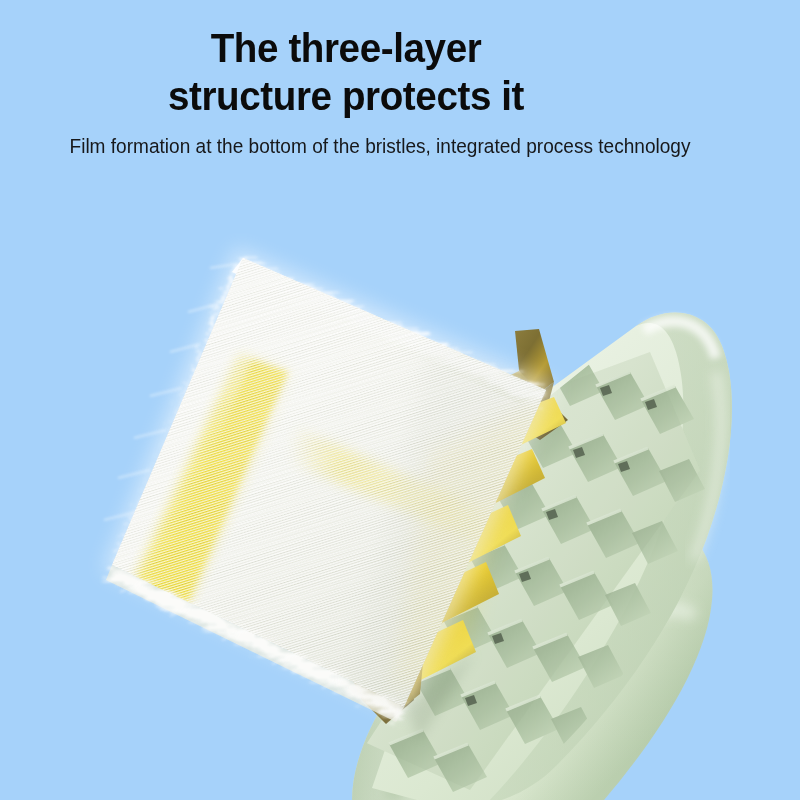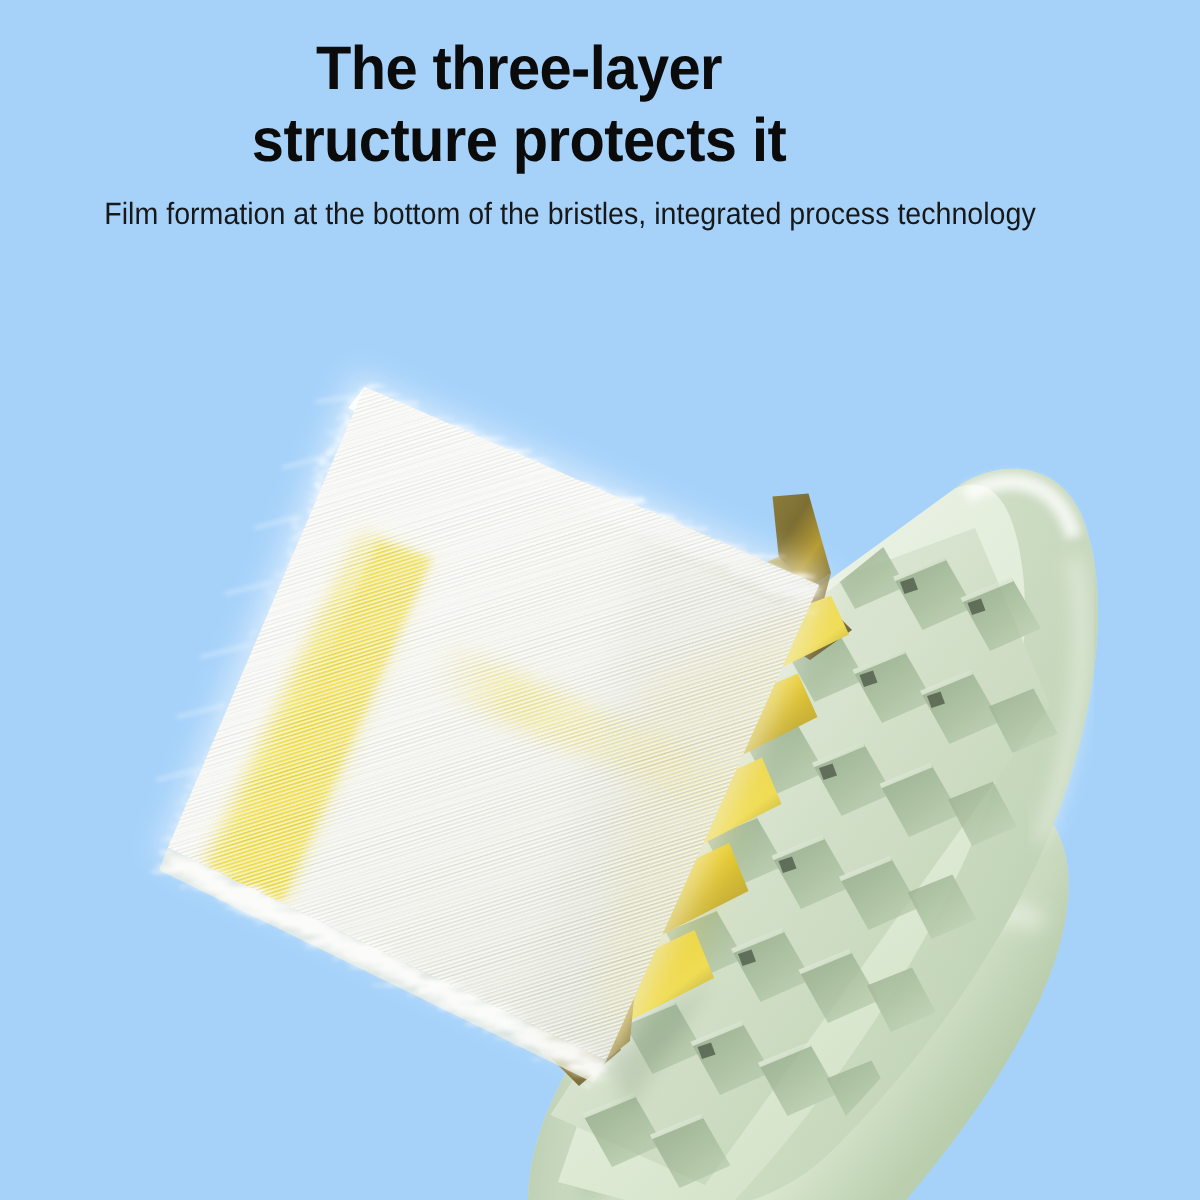--- a/index.html
+++ b/index.html
@@ -18,22 +18,22 @@
   }
 
   
   .text-block {
     position: absolute;
     top: 0;
     left: 0;
     width: 692px;
     z-index: 40;
     text-align: center;
+    padding-top: 24px;
     box-sizing: border-box;
-    margin-top: 21px;
   }
 
   .headline {
     margin: 0 auto;
     width: 560px;
     font-family: "Liberation Sans", sans-serif;
     font-weight: 700;
     font-size: 41px;
     line-height: 1.18;
     letter-spacing: -0.4px;

